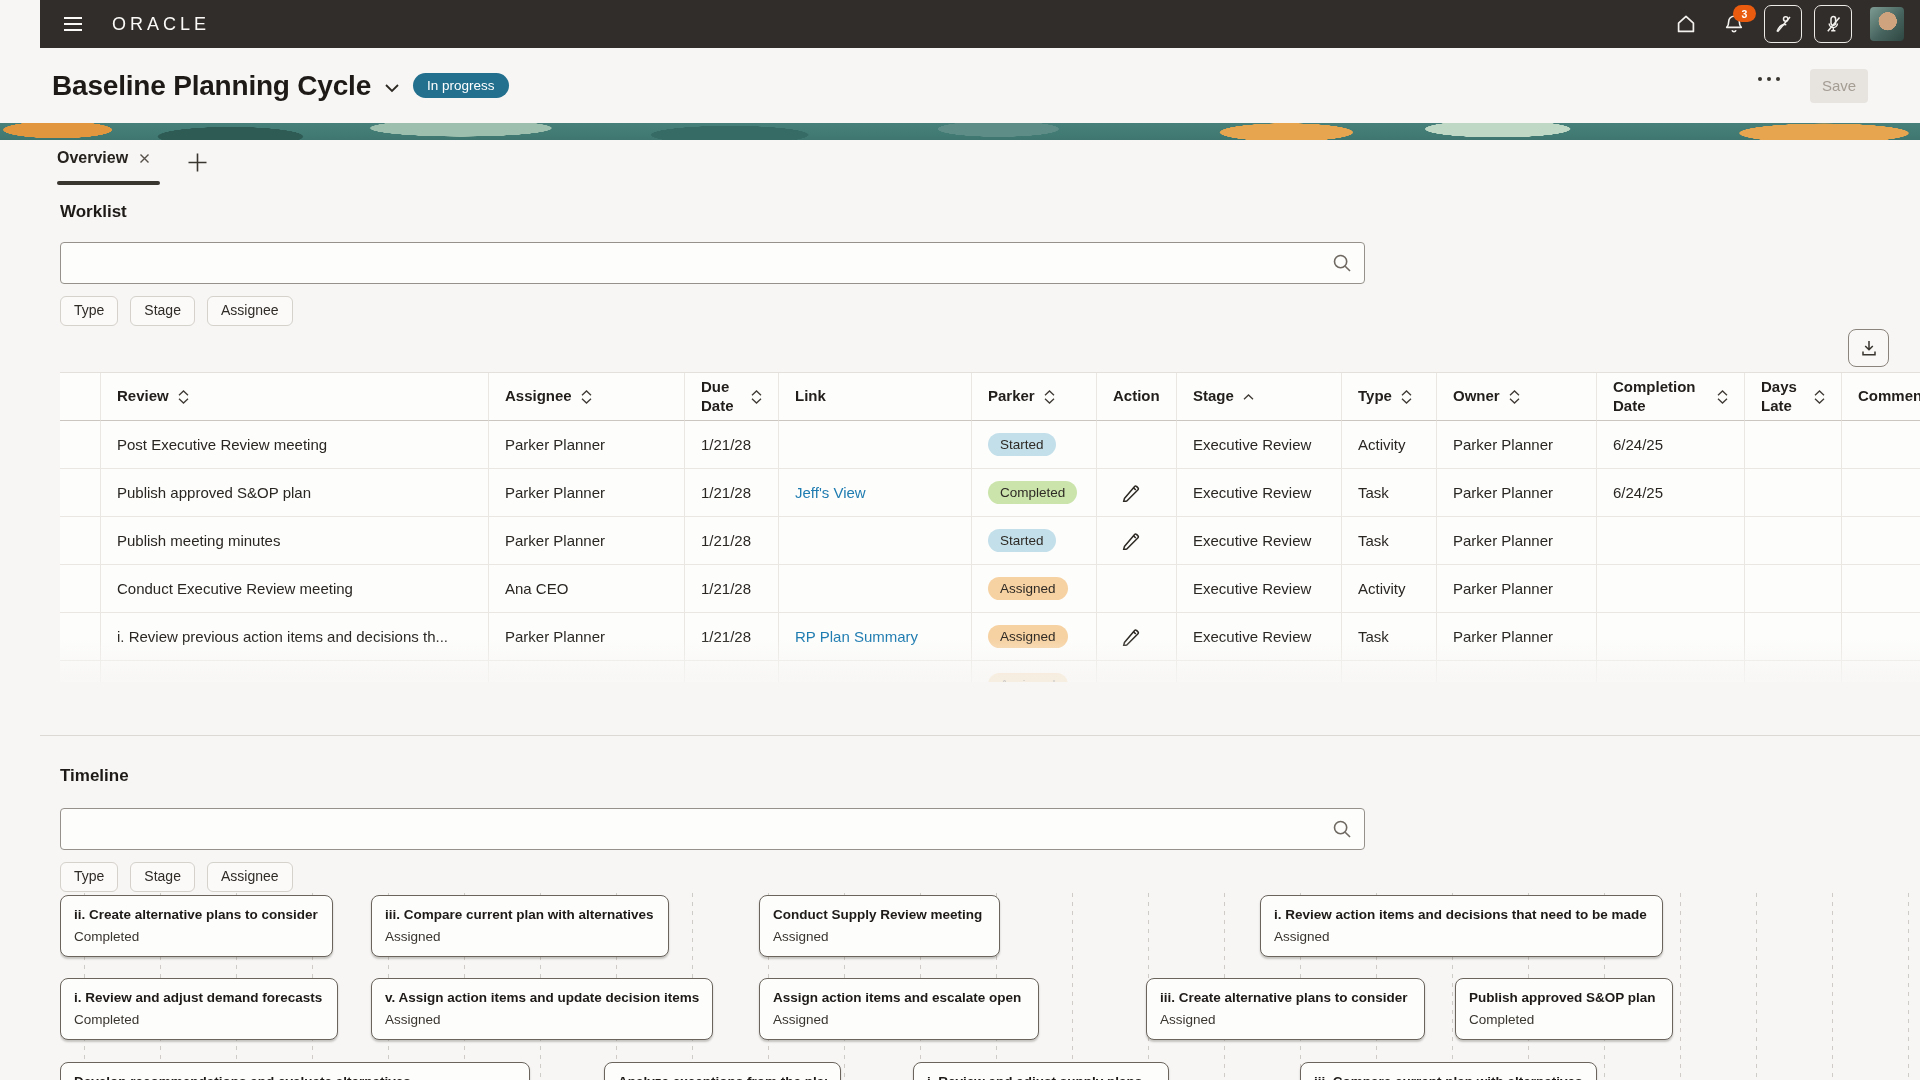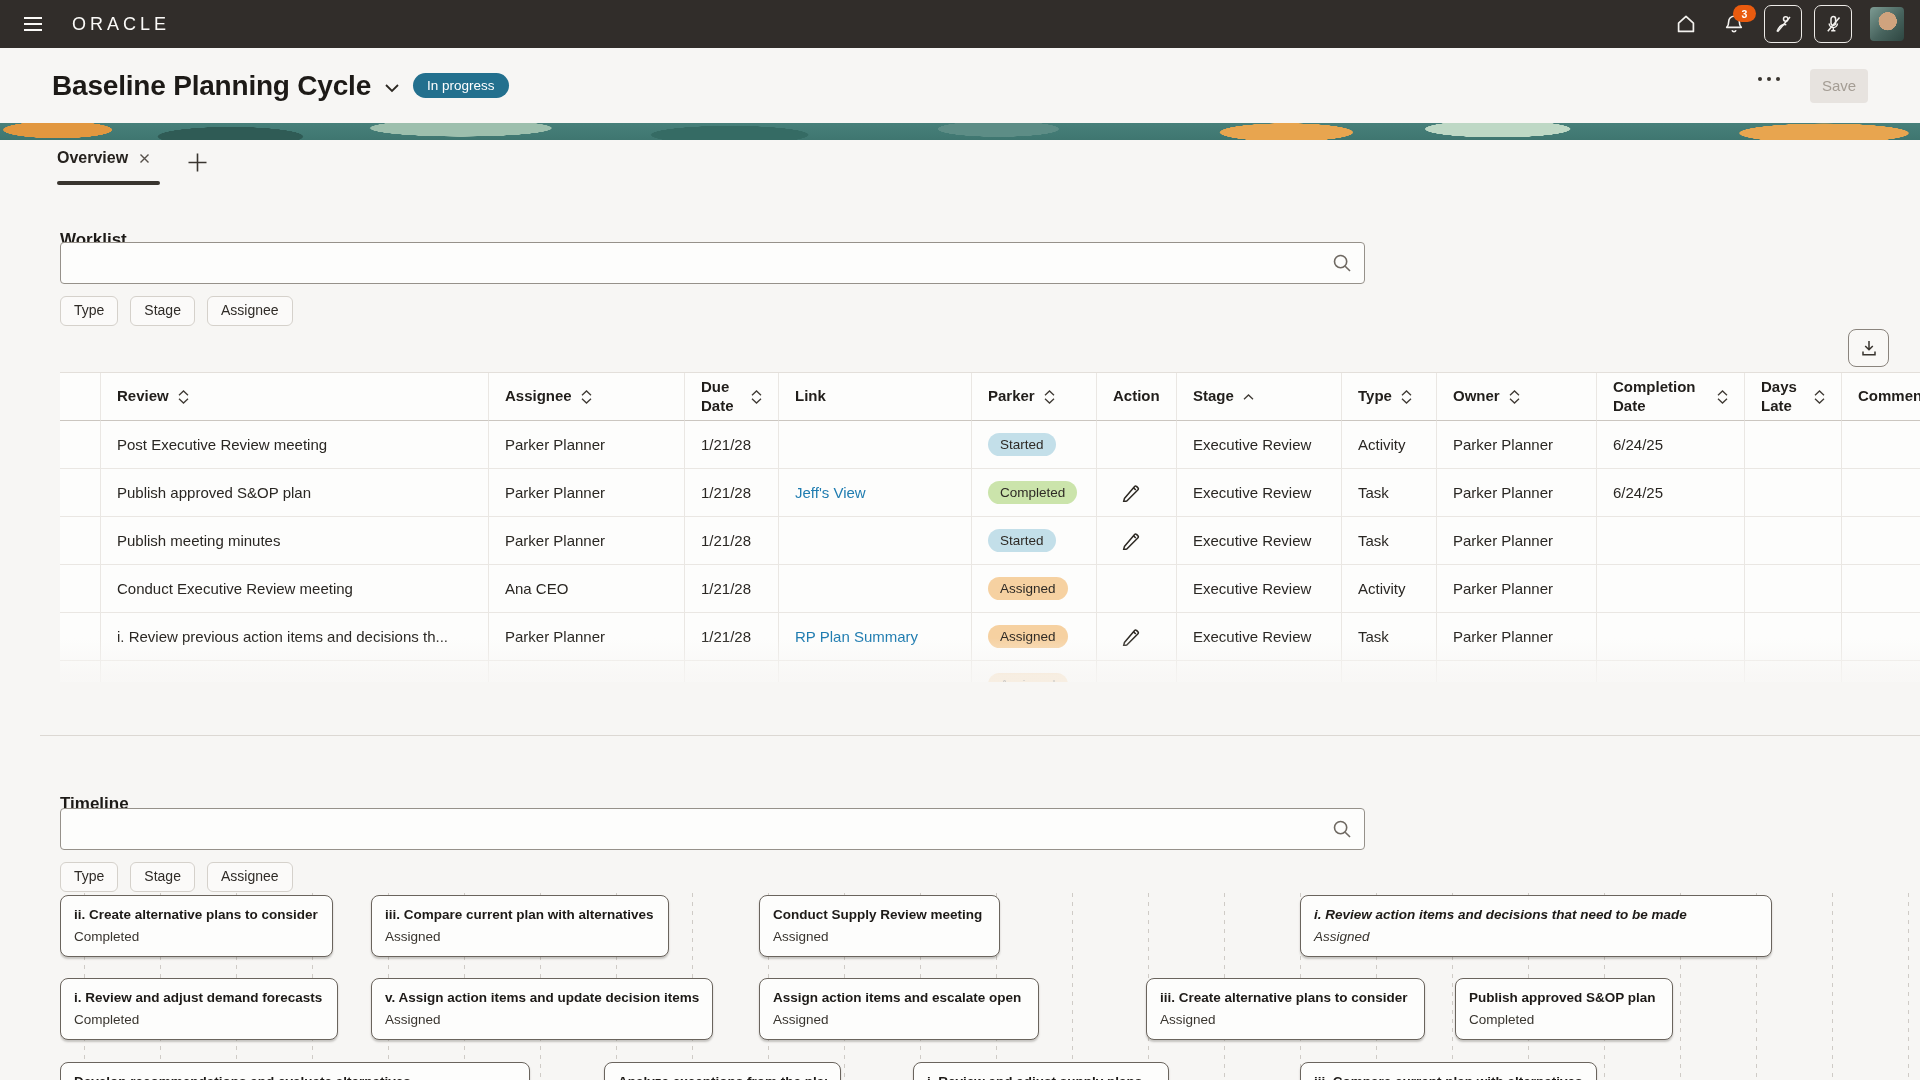--- a/index.html
+++ b/index.html
@@ -48,21 +48,21 @@
       linear-gradient(180deg,#47807a,#3f7670);}
 
   
   .tabs{position:absolute;top:140px;left:0;right:0;height:46px;}
   .tab{position:absolute;left:57px;top:9px;display:flex;align-items:center;gap:11px;}
   .tab-label{font-size:16px;font-weight:700;color:#26221e;}
   .tab-underline{position:absolute;left:57px;top:41px;width:103px;height:4px;background:#39352f;border-radius:2px;}
   .add-tab{position:absolute;left:182px;top:7px;width:30px;height:30px;display:flex;align-items:center;justify-content:center;}
 
   
-  .sec-heading{position:absolute;left:60px;font-size:17px;font-weight:700;color:#1d1a17;margin-top:28px;}
+  .sec-heading{position:absolute;left:60px;font-size:17px;font-weight:700;color:#1d1a17;}
   .searchbox{position:absolute;left:60px;width:1305px;height:42px;}
   .searchbox input{width:100%;height:100%;box-sizing:border-box;border:1px solid #96918a;border-radius:4px;
         background:#fdfdfc;padding:0 44px 0 12px;font-size:15px;color:#2a2723;outline:none;}
   .searchbox .mag{position:absolute;right:13px;top:11px;pointer-events:auto;}
   .chips{position:absolute;left:60px;display:flex;gap:12px;}
   .chip{padding:5px 13px;border:1px solid #d5d1cb;border-radius:6px;background:#fbfaf9;
         font-size:14px;color:#2f2b27;line-height:1.25;}
 
   
   .download-btn{position:absolute;left:1848px;top:329px;width:41px;height:38px;border:1px solid #8a847d;
@@ -96,21 +96,21 @@
   .tcard-title{font-size:13.5px;font-weight:700;color:#1d1a17;white-space:nowrap;overflow:hidden;line-height:1.45;}
   .tcard-status{font-size:13.5px;color:#39352f;margin-top:3px;line-height:1.3;}
 
   svg{display:block;}
 </style>
 </head>
 <body>
 
 <div id="app" style="background: rgb(247, 246, 244);">
 
-  <div class="topbar" style="background: rgb(49, 45, 42);">
+  <div class="topbar" style="background: rgb(49, 45, 42); margin-left: 40px;">
     <button class="hamburger">
       <span>
         <svg width="20" height="16" viewBox="0 0 20 16">
             <path d="M1 2h18M1 8h18M1 14h18" stroke="#fbfaf8" stroke-width="2" fill="none"></path>
           </svg>
       </span>
     </button>
     <div class="brand">ORACLE</div>
     <div class="top-right">
       <button class="tb-icon-btn">
@@ -545,21 +545,21 @@
           <div class="tcard-status">Completed</div>
         </div>
         <div class="tcard" style="left: 311px; top: 2px; width: 298px;">
           <div class="tcard-title">iii. Compare current plan with alternatives</div>
           <div class="tcard-status">Assigned</div>
         </div>
         <div class="tcard" style="left: 699px; top: 2px; width: 241px;">
           <div class="tcard-title">Conduct Supply Review meeting</div>
           <div class="tcard-status">Assigned</div>
         </div>
-        <div class="tcard" style="left: 1240px; top: 2px; width: 472px; font-style: italic;">
+        <div class="tcard" style="left: 1200px; top: 2px; width: 403px;">
           <div class="tcard-title">i. Review action items and decisions that need to be made</div>
           <div class="tcard-status">Assigned</div>
         </div>
         <div class="tcard" style="left: 0px; top: 85px; width: 278px;">
           <div class="tcard-title">i. Review and adjust demand forecasts</div>
           <div class="tcard-status">Completed</div>
         </div>
         <div class="tcard" style="left: 311px; top: 85px; width: 342px;">
           <div class="tcard-title">v. Assign action items and update decision items</div>
           <div class="tcard-status">Assigned</div>

